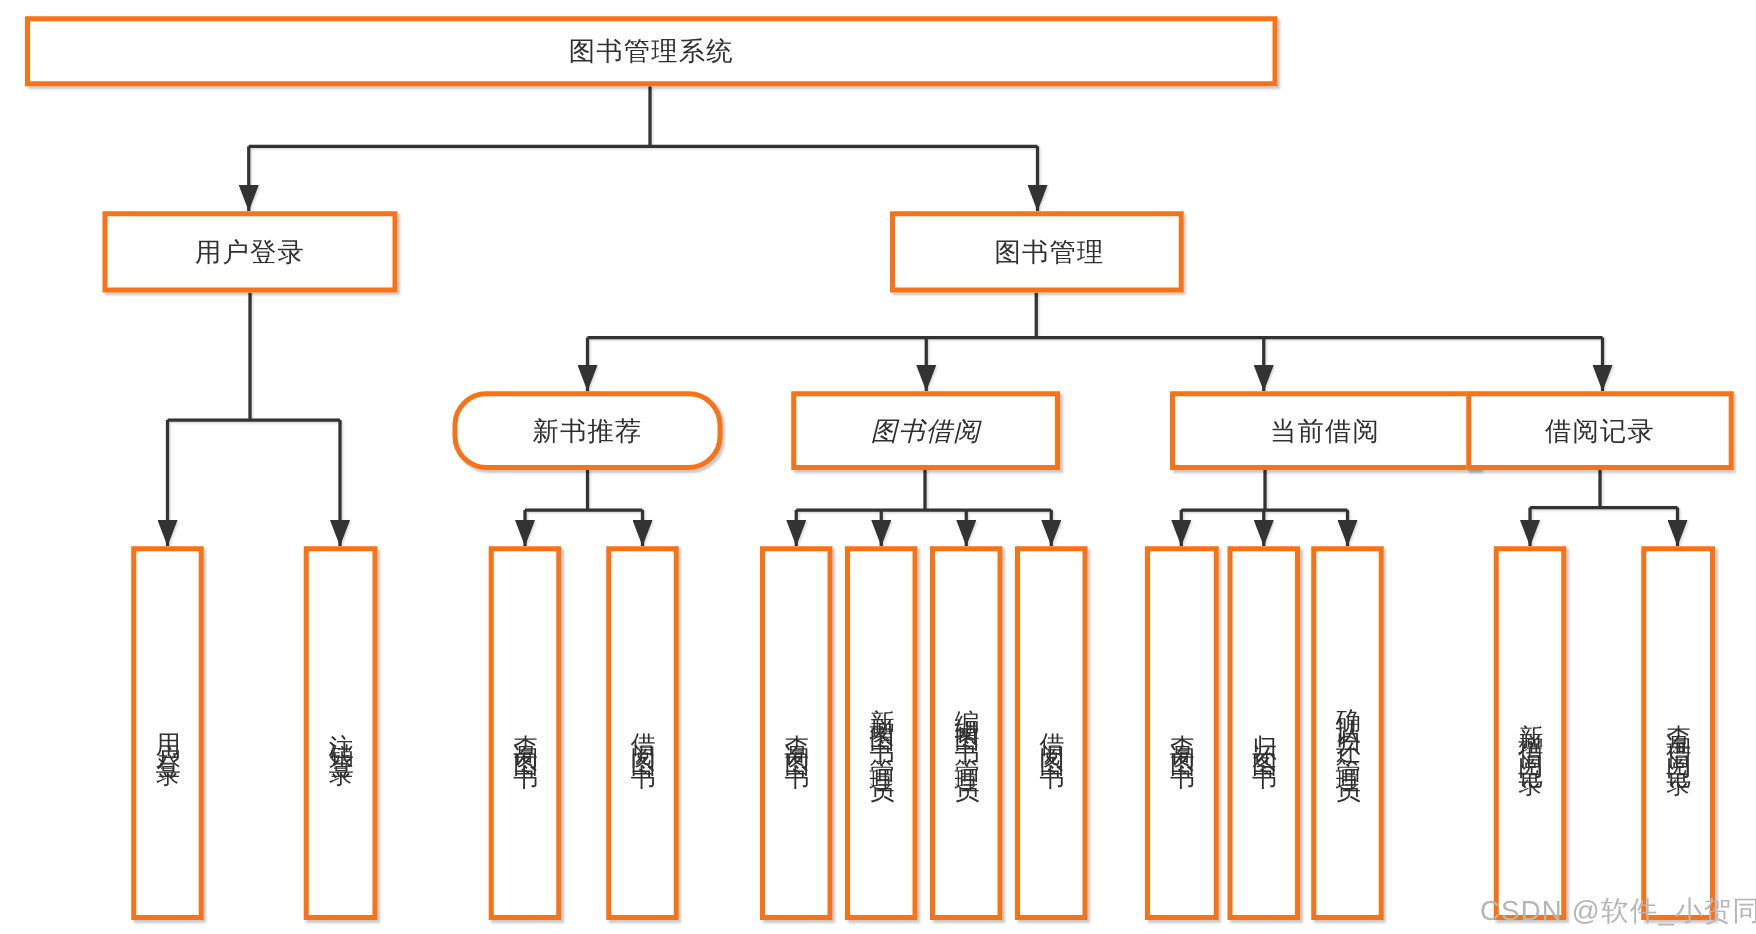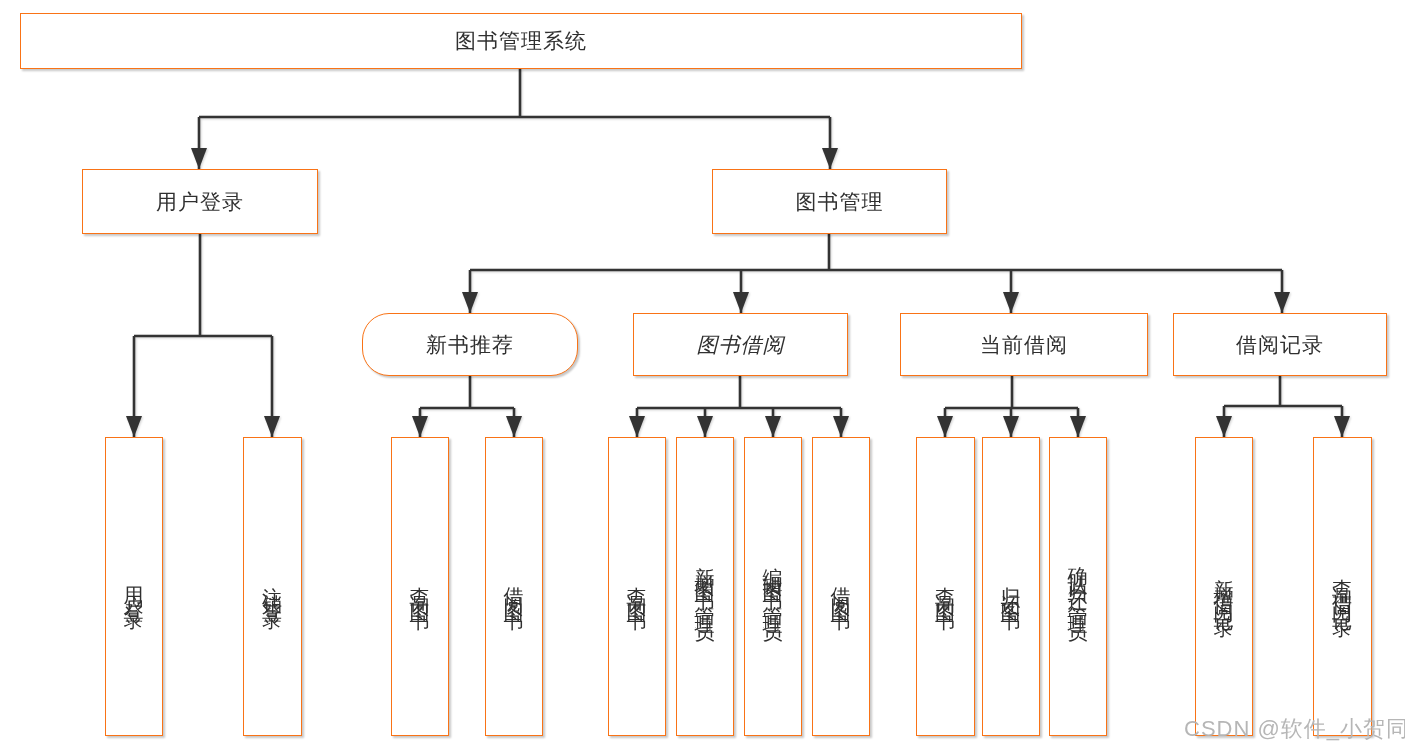--- a/index.html
+++ b/index.html
@@ -17,21 +17,21 @@
   svg.connectors {
     position: absolute;
     left: 0; top: 0;
     width: 1405px; height: 747px;
     filter: drop-shadow(1px 1px 1px rgba(0,0,0,0.18));
   }
   svg.connectors path { stroke: #333333; stroke-width: 2.6; fill: none; }
   .node {
     position: absolute;
     box-sizing: border-box;
-    border: 1px solid #f97316;
+    border: 4px solid #f97316;
     background: #ffffff;
     display: flex;
     align-items: center;
     justify-content: center;
     color: #303030;
     box-shadow: 2px 2px 2px rgba(0,0,0,0.22);
   }
   .hnode { font-size: 21px; letter-spacing: 1px; }
   .vnode { font-size: 20px; }
   .vnode .vtext {
@@ -122,21 +122,21 @@
   <div class="node hnode" style="left:712px; top:169px; width:235px; height:65px;padding-left:20px;">
     <span>图书管理</span>
   </div>
 
   <div class="node hnode" style="left:362px; top:313px; width:216px; height:63px;border-radius:27px;">
     <span>新书推荐</span>
   </div>
   <div class="node hnode" style="left:633px; top:313px; width:215px; height:63px;font-style:italic;">
     <span>图书借阅</span>
   </div>
-  <div class="node hnode" style="left:900px; top:313px; width:248px; height:63px;">
+  <div class="node hnode" style="left:936px; top:313px; width:248px; height:63px;">
     <span>当前借阅</span>
   </div>
   <div class="node hnode" style="left:1173px; top:313px; width:214px; height:63px;">
     <span>借阅记录</span>
   </div>
 
   <div class="node vnode" style="left:105px; top:437px; width:58px; height:299px;">
     <span class="vtext">用户登录</span>
   </div>
   <div class="node vnode" style="left:243px; top:437px; width:59px; height:299px;">

